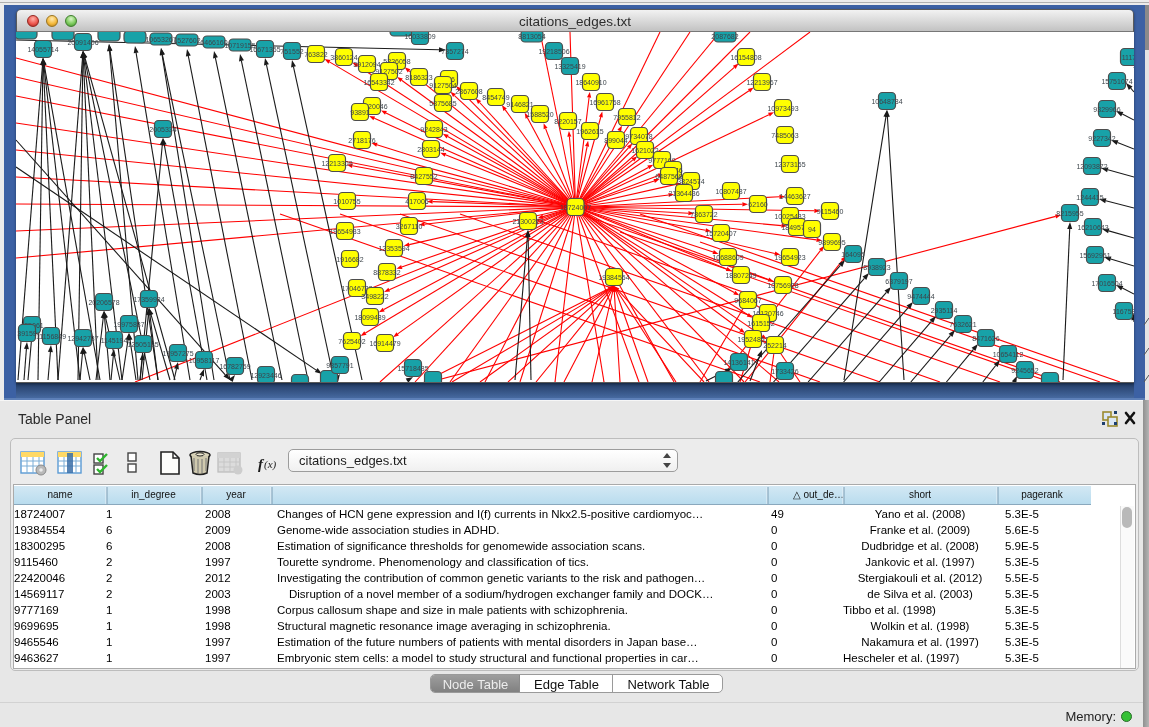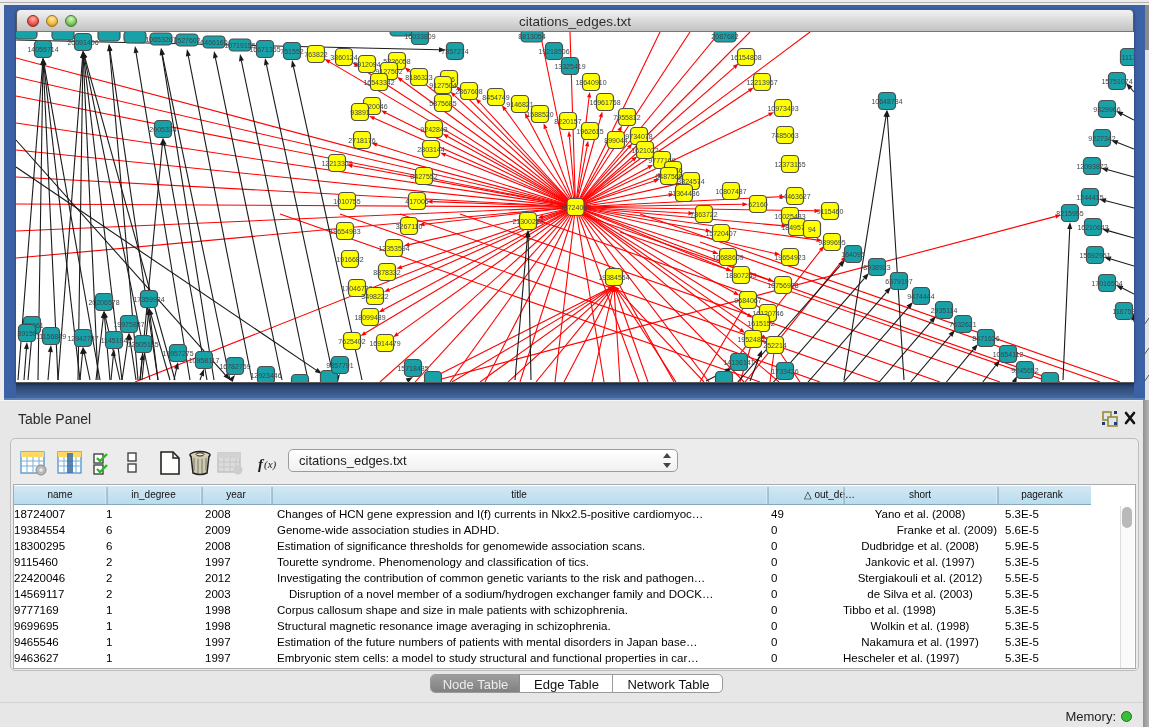--- a/index.html
+++ b/index.html
@@ -695,22 +695,21 @@
 <path d="M7 1 L11 6 H3 Z" fill="#444"></path>
     <path d="M7 16 L3 11 H11 Z" fill="#444"></path>
 </svg>
 
 <div class="abs" style="left:13px;top:484px;width:1123px;height:185px;background:#fff;border:1px solid #aaa"></div>
 <div class="abs" style="left:14px;top:486px;width:1077px;height:19px;background:linear-gradient(#d3e8f4,#b9dcee);border-bottom:1px solid #8aa8bd"></div>
 <div class="abs hdrsep" style="left:14px;top:486px;height:19px;width:1077px;font-size:10px;color:#111">
  <span class="abs" style="left:0;width:92px;text-align:center;top:3px">name</span>
  <span class="abs" style="left:92px;width:95px;text-align:center;top:3px">in_degree</span>
  <span class="abs" style="left:187px;width:70px;text-align:center;top:3px">year</span>
- <span class="abs" style="left:257px;width:496px;text-align:center;top:3px">title</span>
- <span class="abs" style="left:753px;width:88px;text-align:right;top:3px;padding-left:15px">△ out_de…</span>
+ <span class="abs" style="left:753px;width:88px;text-align:center;top:3px;padding-left:15px">△ out_de…</span>
  <span class="abs" style="left:829px;width:154px;text-align:center;top:3px">short</span>
  <span class="abs" style="left:983px;width:90px;text-align:center;top:3px">pagerank</span>
 </div>
 <svg class="abs" style="left:14px;top:486px" width="1077" height="19">
 <g stroke="#e8f2f8" stroke-width="1">
       <line x1="92" y1="1" x2="92" y2="18"></line>
       <line x1="187" y1="1" x2="187" y2="18"></line>
 <line x1="257" y1="1" x2="257" y2="18"></line>
       <line x1="753" y1="1" x2="753" y2="18"></line>
       <line x1="829" y1="1" x2="829" y2="18"></line>
@@ -733,21 +732,21 @@
     <span style="left:771px">49</span>
 <span style="left:843px;width:154px;text-align:center">Yano et al. (2008)</span>
     <span style="left:1005px">5.3E-5</span>
   </div>
 <div class="trow" style="top:522px">
 <span style="left:14px">19384554</span>
     <span style="left:106px">6</span>
     <span style="left:205px">2009</span>
 <span style="left:277px">Genome-wide association studies in ADHD.</span>
     <span style="left:771px">0</span>
-<span style="left:843px;width:154px;text-align:right">Franke et al. (2009)</span>
+<span style="left:843px;width:154px;text-align:center">Franke et al. (2009)</span>
     <span style="left:1005px">5.6E-5</span>
   </div>
 <div class="trow" style="top:538px">
 <span style="left:14px">18300295</span>
     <span style="left:106px">6</span>
     <span style="left:205px">2008</span>
 <span style="left:277px">Estimation of significance thresholds for genomewide association scans.</span>
     <span style="left:771px">0</span>
 <span style="left:843px;width:154px;text-align:center">Dudbridge et al. (2008)</span>
     <span style="left:1005px">5.9E-5</span>

